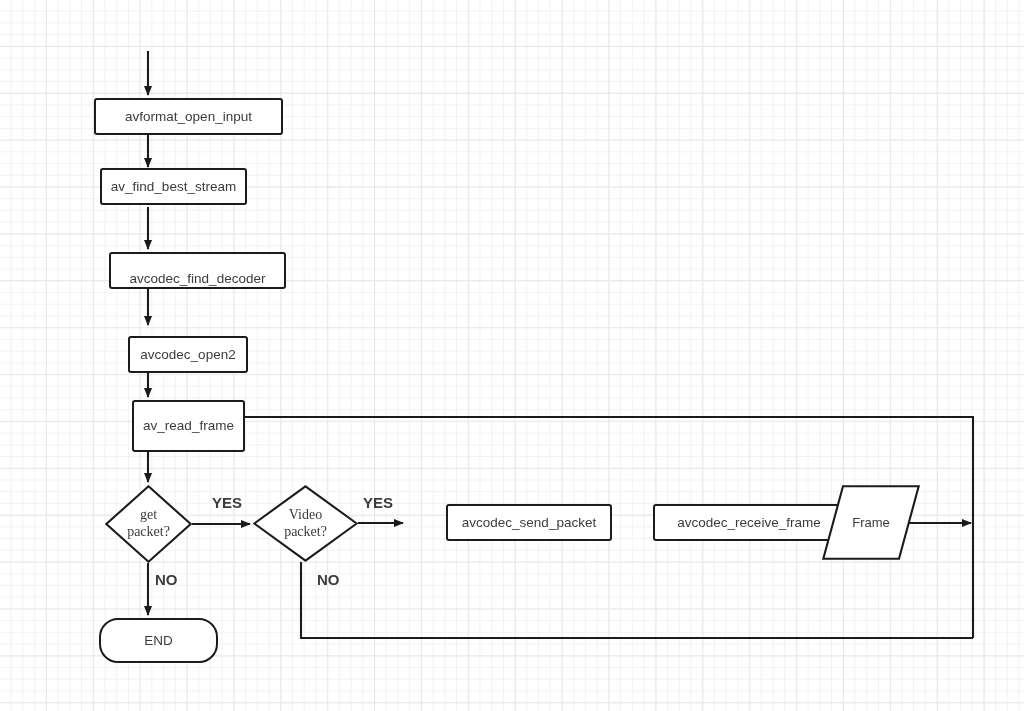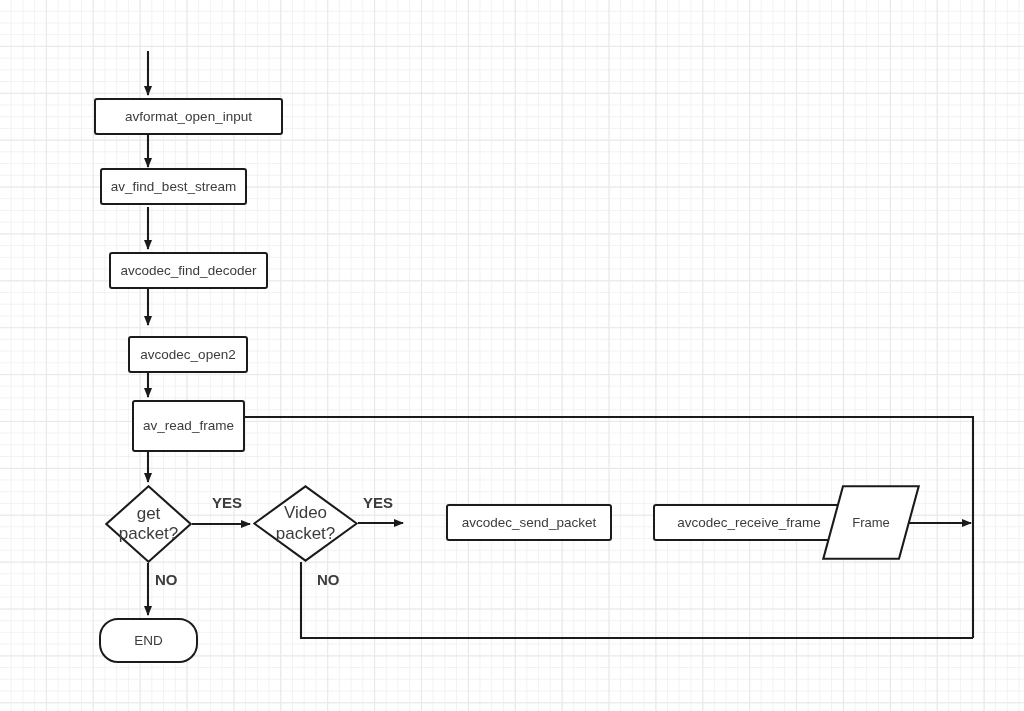--- a/index.html
+++ b/index.html
@@ -64,23 +64,24 @@
   }
   .node.decision .dia-shape {
     position: absolute;
     left: 0; top: 0;
     width: 100%;
     height: 100%;
   }
   .node.decision .dia-label {
     position: relative;
     z-index: 2;
-    font-size: 17px;
+    font-size: 14px;
     line-height: 1.18;
     color: #3c3c3c;
+    font-family: Liberation Serif, serif;
   }
   .node.data {
     border: none;
     background: transparent;
   }
   .node.data .data-shape {
     position: absolute;
     left: 0; top: 0;
     width: 100%;
     height: 100%;
@@ -136,21 +137,21 @@
 
 
   <div class="node process" style="left:54px; top:98px; width:189px; height:37px;">
     <span>avformat_open_input</span>
   </div>
 
   <div class="node process" style="left:60px; top:168px; width:147px; height:37px;">
     <span>av_find_best_stream</span>
   </div>
 
-  <div class="node process" style="left:69px; top:252px; width:159px; height:37px;">
+  <div class="node process" style="left:69px; top:252px; width:177px; height:37px;align-items:flex-end;">
     <span>avcodec_find_decoder</span>
   </div>
 
   <div class="node process" style="left:88px; top:336px; width:120px; height:37px;">
     <span>avcodec_open2</span>
   </div>
 
   <div class="node process" style="left:92px; top:400px; width:113px; height:52px;">
     <span>av_read_frame</span>
   </div>
@@ -179,21 +180,21 @@
     <span>avcodec_send_packet</span>
   </div>
 
   <div class="node data" style="left:822px; top:485px; width:98px; height:75px;">
     <svg class="data-shape" viewBox="0 0 98 75" preserveAspectRatio="none">
       <polygon points="21,1.3 96.7,1.3 77,73.7 1.3,73.7" fill="#ffffff" stroke="#1b1b1b" stroke-width="2.1" vector-effect="non-scaling-stroke"></polygon>
     </svg>
     <span class="data-label">Frame</span>
   </div>
 
-  <div class="node terminator" style="left:99px; top:618px; width:99px; height:45px;">
+  <div class="node terminator" style="left:99px; top:618px; width:119px; height:45px;">
     <span>END</span>
   </div>
 
   <div class="edge-label" style="left:212px; top:495px;">YES</div>
   <div class="edge-label" style="left:363px; top:495px;">YES</div>
   <div class="edge-label" style="left:155px; top:572px;">NO</div>
   <div class="edge-label" style="left:317px; top:572px;">NO</div>
 
 </div>
 

